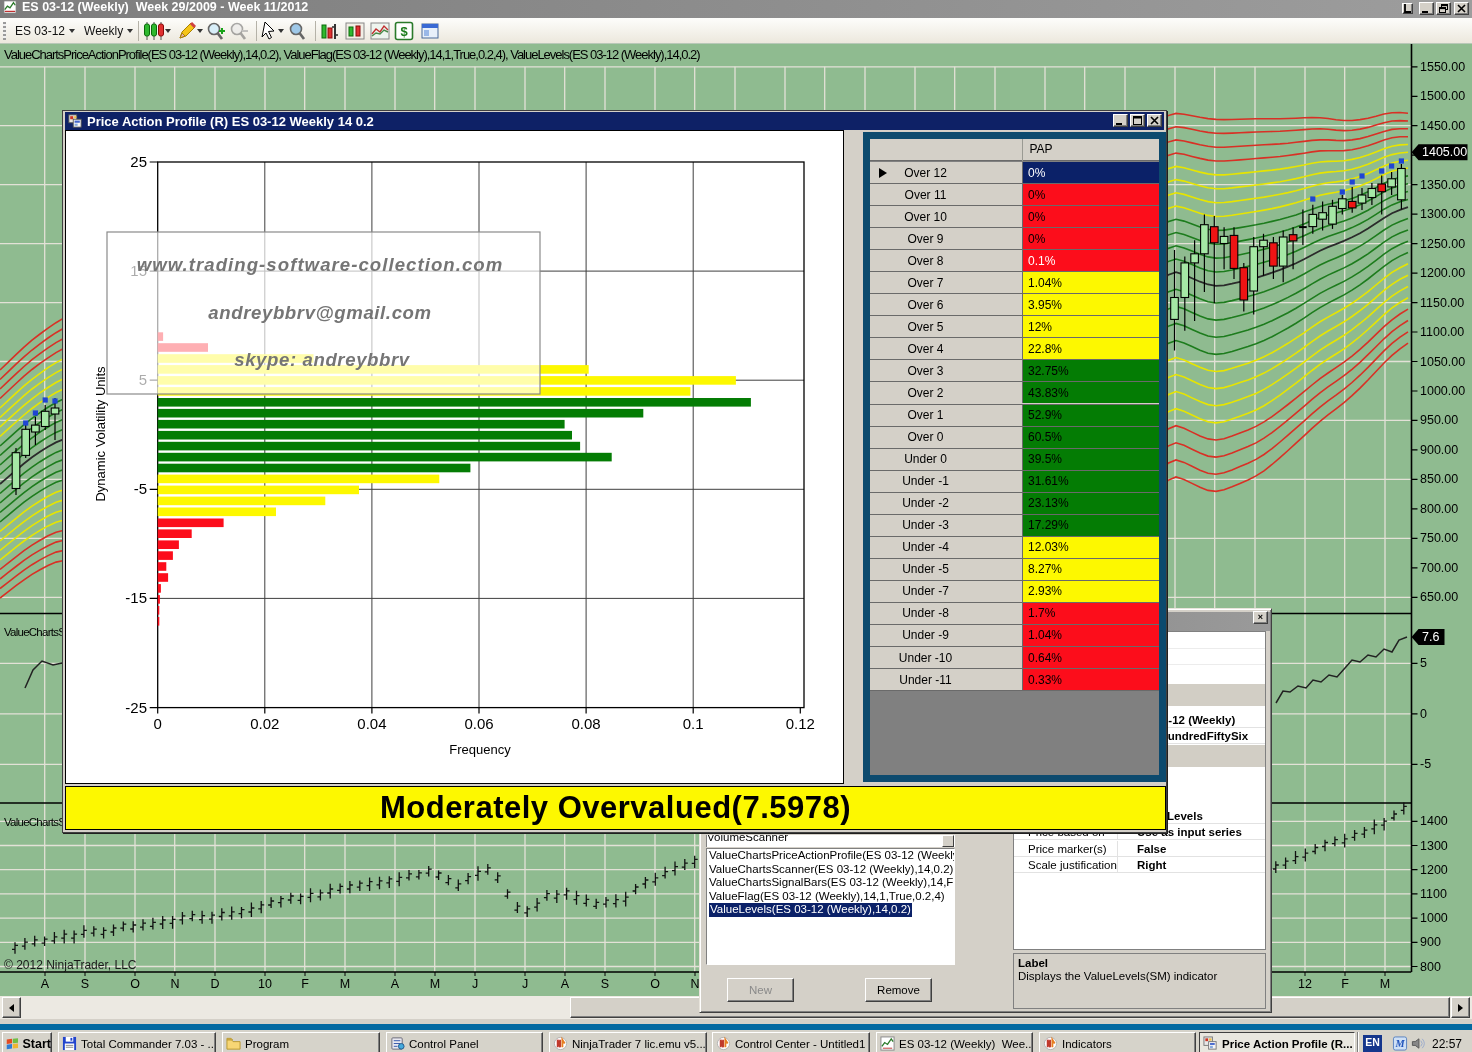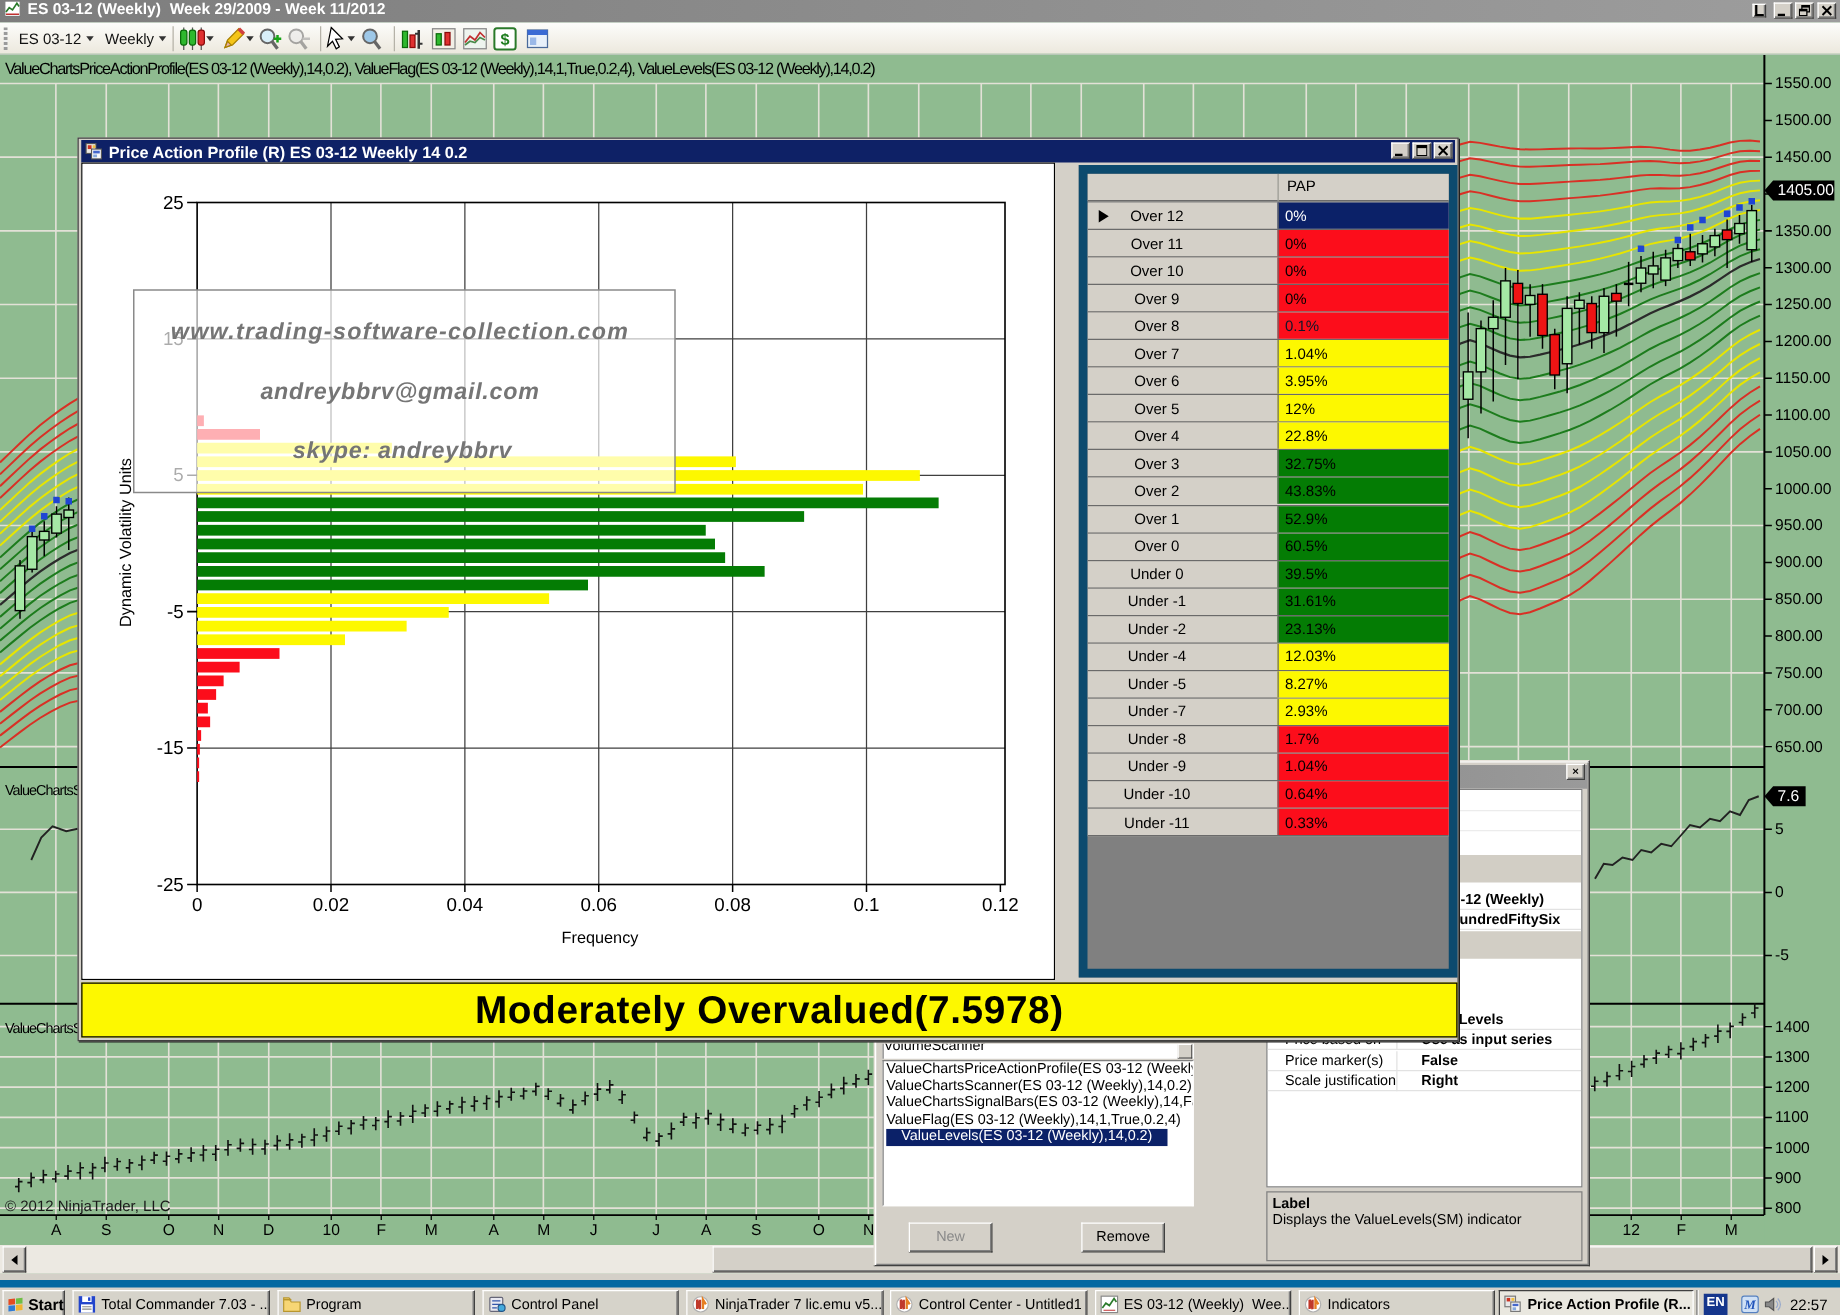--- a/index.html
+++ b/index.html
@@ -35,21 +35,21 @@
 .tlab{position:absolute;left:0;top:0;width:112px;height:21px;font-size:12px;color:#000;text-align:center;padding-top:3.5px}
 .tval{position:absolute;left:152.5px;top:0;width:148.5px;height:21px;font-size:12px;padding:3.5px 0 0 5px;border-left:1px solid #6a6a6a}
 .arw{position:absolute;left:9px;top:6px;width:0;height:0;border-top:5px solid transparent;border-bottom:5px solid transparent;border-left:8px solid #000}
 #papbanner{position:absolute;left:2px;top:675px;width:1101px;height:44px;background:#fdf800;border:1px solid #000;text-align:center;font-size:31px;font-weight:bold;color:#000;padding-top:3px;letter-spacing:0.5px}
 
 #ind{position:absolute;left:699px;top:608px;width:573px;height:405px;background:#d4d0c8;border:1px solid;border-color:#e8e4dc #404040 #404040 #e8e4dc;box-shadow:inset 1px 1px 0 #fff,inset -1px -1px 0 #808080}
 #indttl{position:absolute;left:3px;top:3px;width:567px;height:19px;background:linear-gradient(90deg,#7a7a7a,#9a9a9a)}
 #indx{position:absolute;right:3px;top:2px;width:15px;height:13px;background:#d4d0c8;border:1px solid;border-color:#fff #404040 #404040 #fff;box-shadow:inset -1px -1px 0 #808080;font-size:9px;font-weight:bold;text-align:center;line-height:11px}
 #indlist{position:absolute;left:6px;top:239px;width:249px;height:117px;background:#fff;border:1px solid;border-color:#808080 #fff #fff #808080}
 .lbitem{font-size:11.5px;white-space:nowrap;overflow:hidden;height:13.5px;line-height:13.5px;color:#000;padding-left:2px}
-.lbsel{background:#0b2168;color:#fff;display:inline-block;padding:0 12px}
+.lbsel{background:#0b2168;color:#fff;display:inline-block;padding:0 1px}
 #indlist2{position:absolute;left:6px;top:226px;width:249px;height:12px;background:#fff;border-left:1px solid #808080;border-right:1px solid #fff;overflow:hidden;font-size:11.5px;color:#000}
 #indscr{position:absolute;right:0;top:0;width:12px;height:12px;background:#d4d0c8;border:1px solid;border-color:#fff #404040 #404040 #fff}
 #pgrid{position:absolute;left:313px;top:22px;width:253px;height:319px;background:#fff;border:1px solid #808080;overflow:hidden}
 .pgrow{position:absolute;left:0;width:251px;height:16.2px;border-bottom:1px solid #e2e2e2}
 .pgline{position:absolute;left:0;width:251px;height:0;border-bottom:1px solid #ececec}
 .pgname{position:absolute;left:0;top:0;width:104px;height:16.2px;font-size:11.5px;padding:2px 0 0 14px;color:#000;border-right:1px solid #e2e2e2;overflow:hidden;white-space:nowrap}
 .pgval{position:absolute;left:119px;top:0;width:132px;height:16.2px;font-size:11.5px;padding:2px 0 0 4px;color:#000;overflow:hidden;white-space:nowrap}
 .pgsec{position:absolute;left:0;width:251px;background:#d2cec5;font-size:11.5px;font-weight:bold;padding:2px 0 0 14px}
 #pghelp{position:absolute;left:313px;top:344px;width:253px;height:56px;background:#d4d0c8;border:1px solid #808080}
 #pghelp b{display:block;font-size:11.5px;padding:3px 0 1px 4px}
@@ -568,21 +568,21 @@
           <div class="trow">
             <div class="tlab">Over 10</div>
             <div class="tval" style="background:#fc0d1b;color:#000">0%</div>
           </div>
           <div class="trow">
             <div class="tlab">Over 9</div>
             <div class="tval" style="background:#fc0d1b;color:#000">0%</div>
           </div>
           <div class="trow">
             <div class="tlab">Over 8</div>
-            <div class="tval" style="background:#fc0d1b;color:#0f172a">0.1%</div>
+            <div class="tval" style="background:#fc0d1b;color:#ffffff">0.1%</div>
           </div>
           <div class="trow">
             <div class="tlab">Over 7</div>
             <div class="tval" style="background:#fdf800;color:#000">1.04%</div>
           </div>
           <div class="trow">
             <div class="tlab">Over 6</div>
             <div class="tval" style="background:#fdf800;color:#000">3.95%</div>
           </div>
           <div class="trow">
@@ -613,20 +613,24 @@
             <div class="tlab">Under 0</div>
             <div class="tval" style="background:#047c04;color:#000">39.5%</div>
           </div>
           <div class="trow">
             <div class="tlab">Under -1</div>
             <div class="tval" style="background:#047c04;color:#000">31.61%</div>
           </div>
           <div class="trow">
             <div class="tlab">Under -2</div>
             <div class="tval" style="background:#047c04;color:#000">23.13%</div>
+          </div>
+          <div class="trow">
+            <div class="tlab">Under -3</div>
+            <div class="tval" style="background:#047c04;color:#000">17.29%</div>
           </div>
           <div class="trow">
             <div class="tlab">Under -4</div>
             <div class="tval" style="background:#fdf800;color:#000">12.03%</div>
           </div>
           <div class="trow">
             <div class="tlab">Under -5</div>
             <div class="tval" style="background:#fdf800;color:#000">8.27%</div>
           </div>
           <div class="trow">

